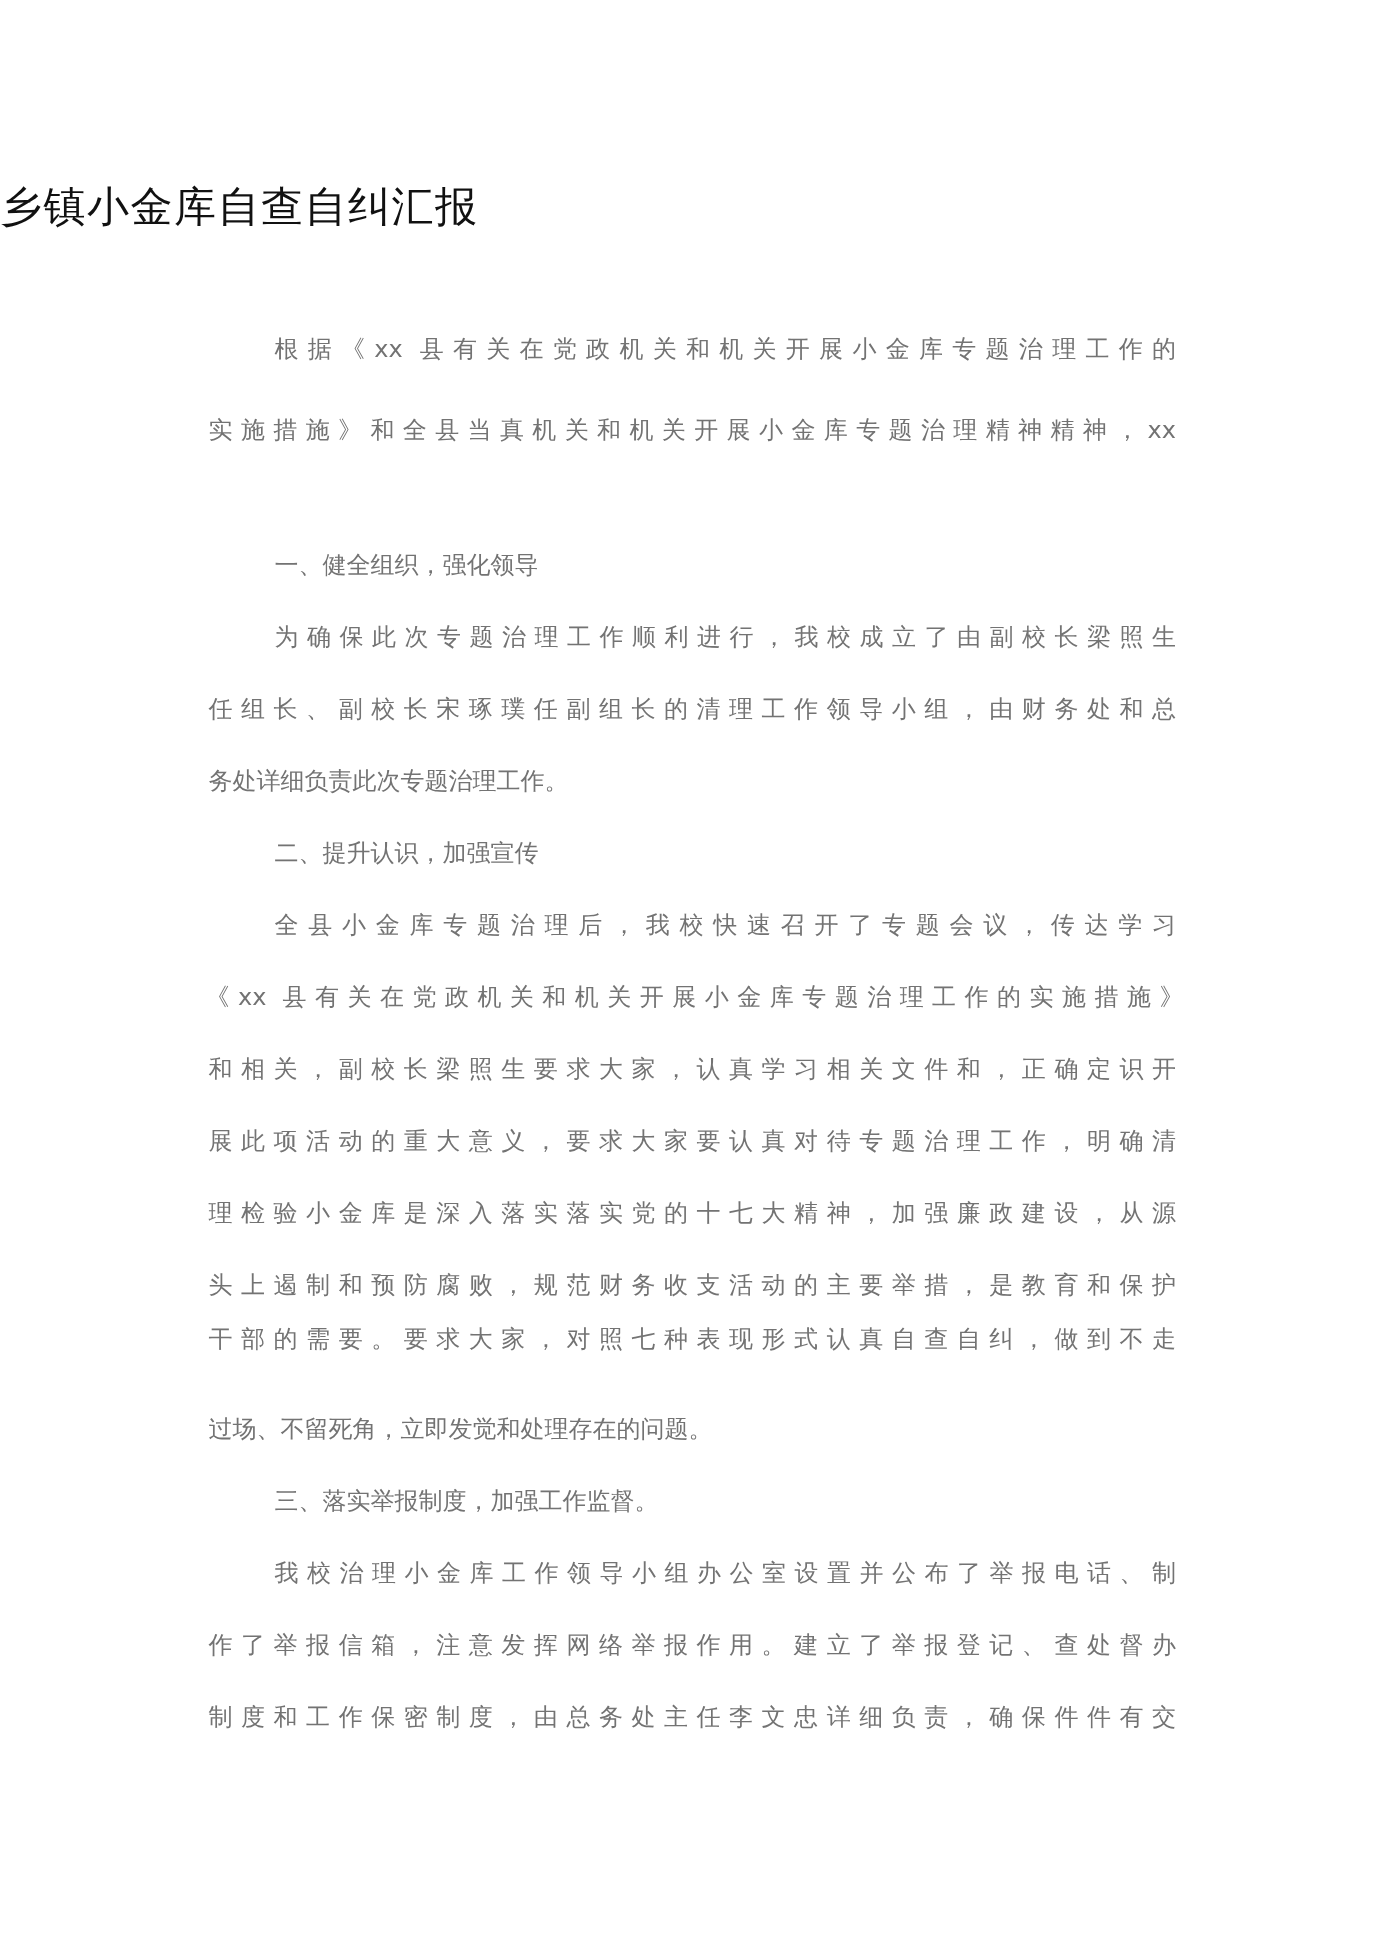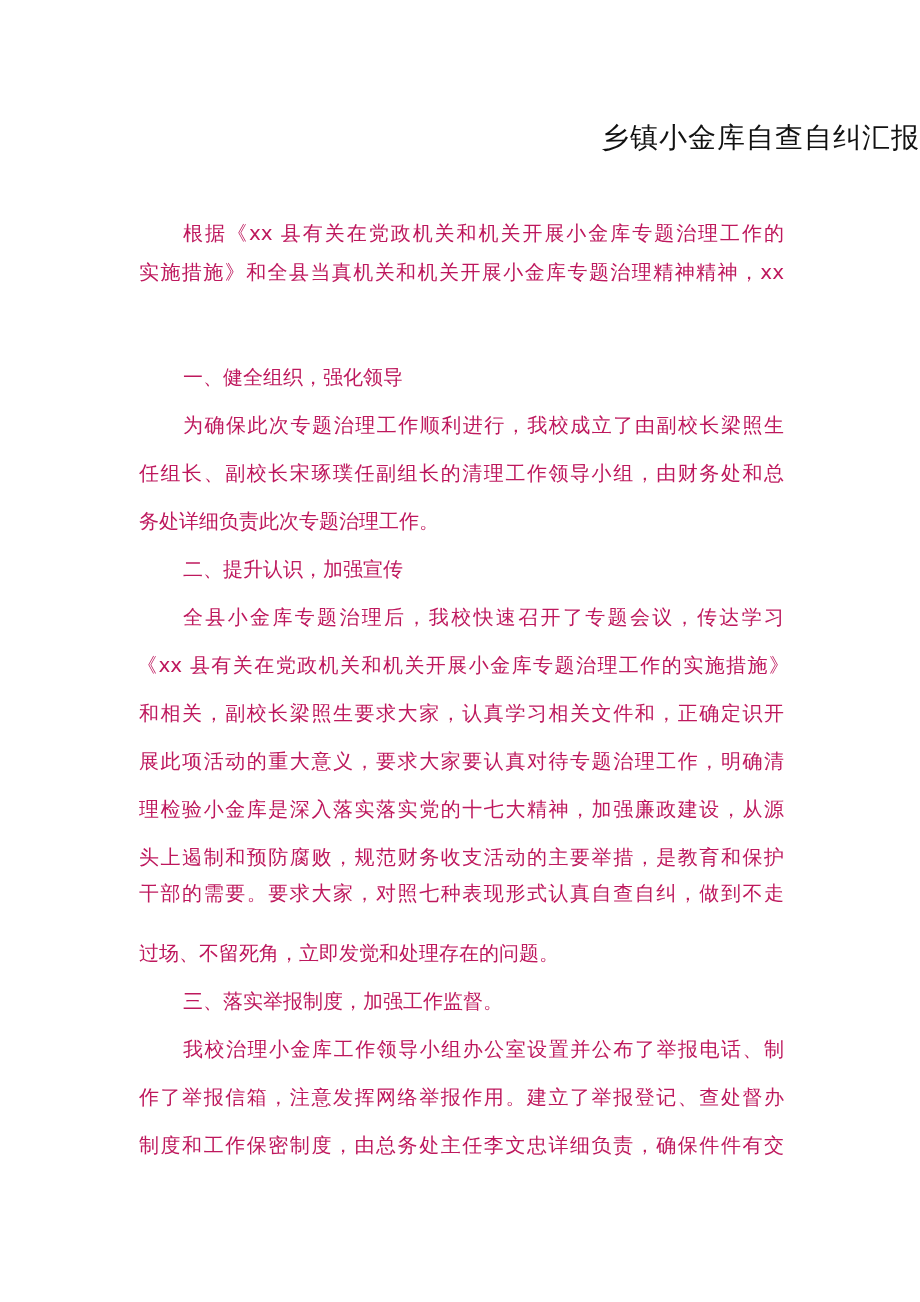--- a/index.html
+++ b/index.html
@@ -21,34 +21,34 @@
       top: 0;
       width: 920px;
       height: 1302px;
       background: #ffffff;
     }
     .title {
       position: absolute;
       left: 0;
       top: 118px;
       width: 920px;
-      text-align: right;
+      text-align: left;
       font-size: 28px;
       line-height: 40px;
       color: #111111;
       letter-spacing: 1px;
     }
     .line {
       position: absolute;
       left: 139px;
       width: 645px;
-      font-size: 20px;
+      font-size: 16px;
       line-height: 30px;
       white-space: nowrap;
-      color: #be185d;
+      color: #737373;
       text-align: justify;
       text-align-last: justify;
     }
     .line.indent {
       left: 183px;
       width: 601px;
     }
     .line.last {
       text-align-last: left;
     }
@@ -57,21 +57,21 @@
       width: 652px;
     }
   </style>
 </head>
 <body>
 
 <div class="page">
   <div class="title">乡镇小金库自查自纠汇报</div>
 
   <div class="line indent" style="top:218px">根据《xx 县有关在党政机关和机关开展小金库专题治理工作的</div>
-  <div class="line" style="top:257px">实施措施》和全县当真机关和机关开展小金库专题治理精神精神，xx</div>
+  <div class="line" style="top:272px">实施措施》和全县当真机关和机关开展小金库专题治理精神精神，xx</div>
 
   <div class="line indent last" style="top:362px">一、健全组织，强化领导</div>
 
   <div class="line indent" style="top:410px">为确保此次专题治理工作顺利进行，我校成立了由副校长梁照生</div>
   <div class="line" style="top:458px">任组长、副校长宋琢璞任副组长的清理工作领导小组，由财务处和总</div>
   <div class="line last" style="top:506px">务处详细负责此次专题治理工作。</div>
 
   <div class="line indent last" style="top:554px">二、提升认识，加强宣传</div>
 
   <div class="line indent" style="top:602px">全县小金库专题治理后，我校快速召开了专题会议，传达学习</div>

